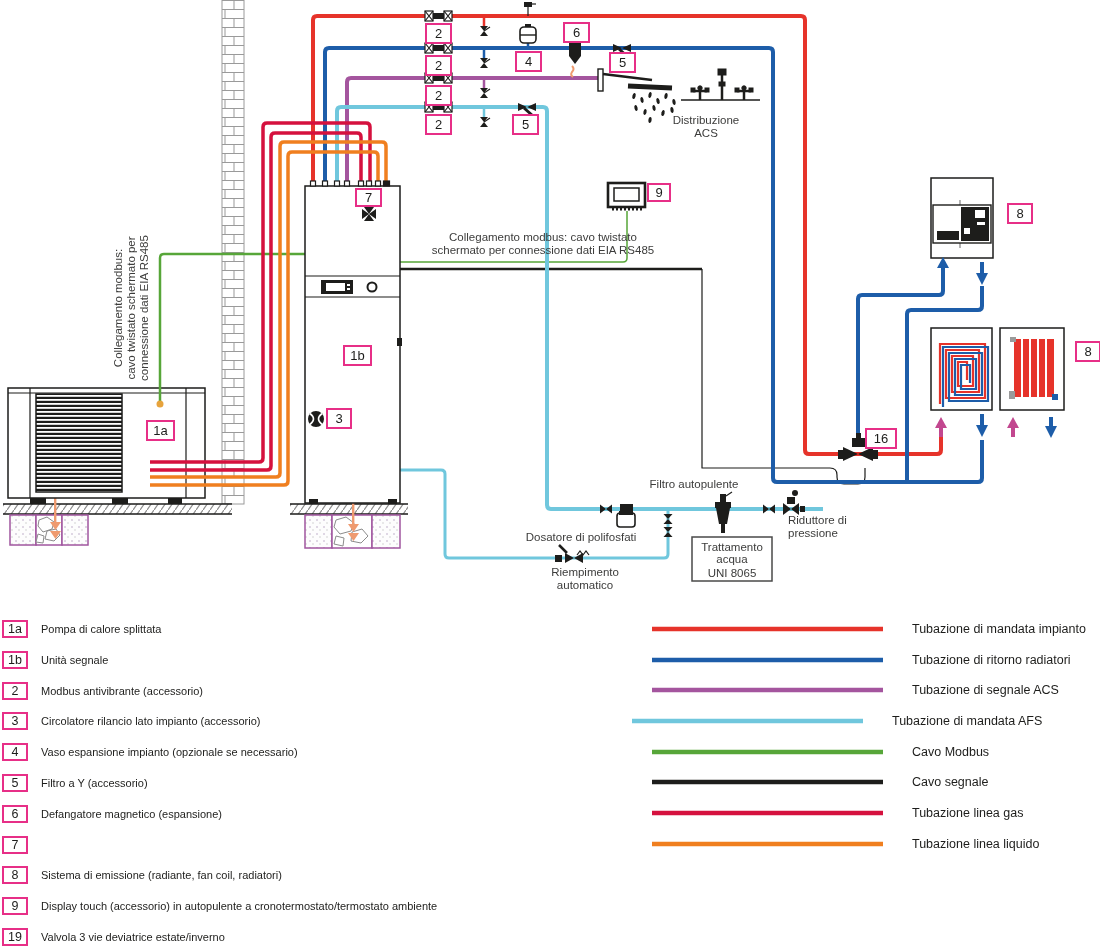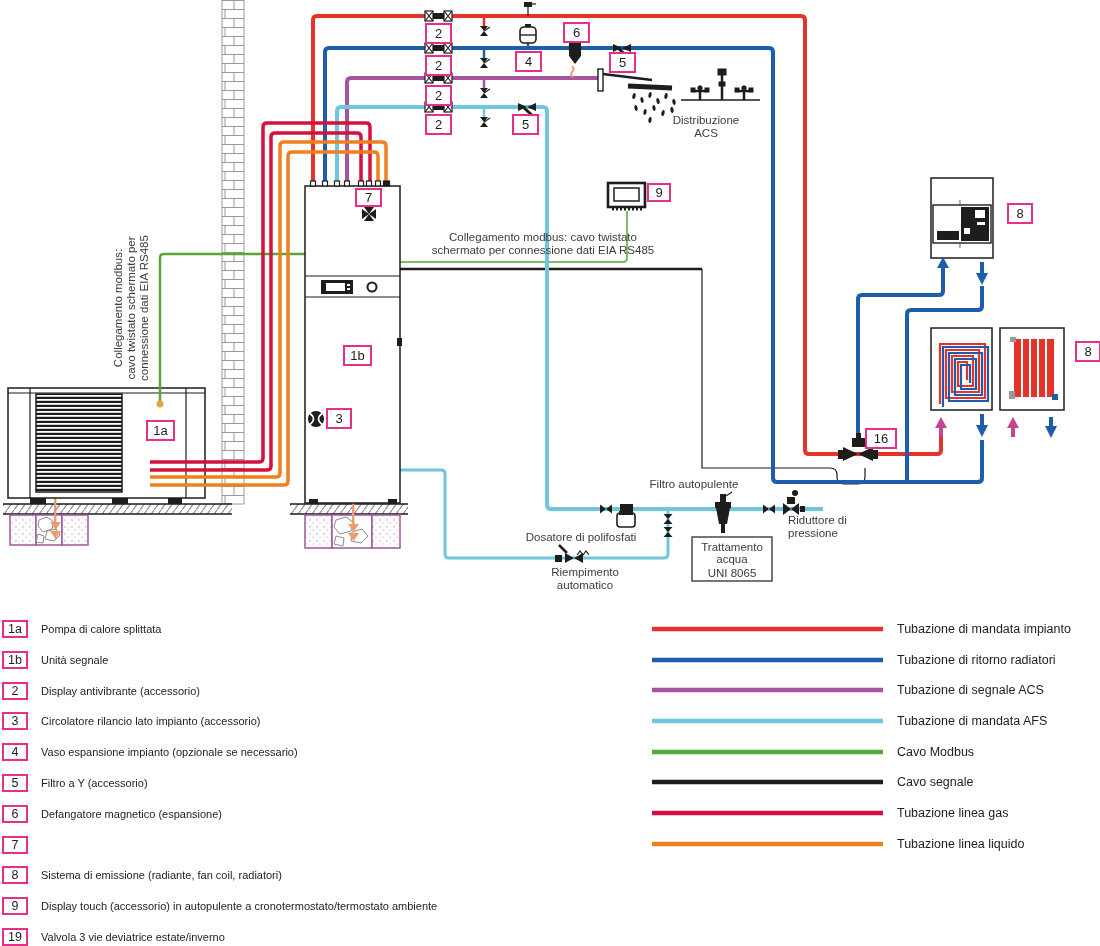--- a/index.html
+++ b/index.html
@@ -19,21 +19,21 @@
   .mbox{fill:#fff;stroke:#e72f87;stroke-width:2}
   .mt{font-size:13px;fill:#1d1d1b;text-anchor:middle}
   .blkfill{fill:#1d1d1b;stroke:none}
   
   .lrow{position:absolute;display:flex;align-items:center;height:20px;}
   .lbox{min-width:26px;height:18px;border:2px solid #e72f87;background:#fff;
         display:flex;align-items:center;justify-content:center;
         font-size:12.5px;color:#1d1d1b;box-sizing:border-box;padding:0 3px;}
   .ltext{margin-left:13px;font-size:11px;color:#1d1d1b;white-space:nowrap;}
   .rrow{position:absolute;display:flex;align-items:center;height:20px;}
-  .rtext{margin-left:12px;font-size:12.5px;color:#1d1d1b;white-space:nowrap;}
+  .rtext{margin-left:27px;font-size:12.5px;color:#1d1d1b;white-space:nowrap;}
 </style>
 </head>
 <body>
 
 <div id="stage">
 
 <svg id="diagram" width="1100" height="946" viewBox="0 0 1100 946">
   <defs>
     <pattern id="brick" width="22" height="18" patternUnits="userSpaceOnUse">
       <rect width="22" height="18" fill="#fff"></rect>
@@ -506,21 +506,21 @@
   <div class="lrow" style="left:2px;top:619px">
     <span class="lbox">1a</span>
     <span class="ltext">Pompa di calore splittata</span>
   </div>
   <div class="lrow" style="left:2px;top:650px">
     <span class="lbox">1b</span>
     <span class="ltext">Unità segnale</span>
   </div>
   <div class="lrow" style="left:2px;top:681px">
     <span class="lbox">2</span>
-    <span class="ltext">Display antivibrante (accessorio)</span>
+    <span class="ltext">Modbus antivibrante (accessorio)</span>
   </div>
   <div class="lrow" style="left:2px;top:711px">
     <span class="lbox">3</span>
     <span class="ltext">Circolatore rilancio lato impianto (accessorio)</span>
   </div>
   <div class="lrow" style="left:2px;top:742px">
     <span class="lbox">4</span>
     <span class="ltext">Vaso espansione impianto (opzionale se necessario)</span>
   </div>
   <div class="lrow" style="left:2px;top:773px">
@@ -560,21 +560,21 @@
           <line x1="2" y1="3" x2="233" y2="3" stroke-width="4.5" stroke="#1d5da9"></line>
         </svg>
     <span class="rtext">Tubazione di ritorno radiatori</span>
   </div>
   <div class="rrow" style="left:650px;top:680px">
     <svg width="235" height="6">
           <line x1="2" y1="3" x2="233" y2="3" stroke-width="4.5" stroke="#a4559e"></line>
         </svg>
     <span class="rtext">Tubazione di segnale ACS</span>
   </div>
-  <div class="rrow" style="left:650px;top:711px">
+  <div class="rrow" style="left:630px;top:711px">
     <svg width="235" height="6">
           <line x1="2" y1="3" x2="233" y2="3" stroke-width="4.5" stroke="#70c7dd"></line>
         </svg>
     <span class="rtext">Tubazione di mandata AFS</span>
   </div>
   <div class="rrow" style="left:650px;top:742px">
     <svg width="235" height="6">
           <line x1="2" y1="3" x2="233" y2="3" stroke-width="4.5" stroke="#57a639"></line>
         </svg>
     <span class="rtext">Cavo Modbus</span>

